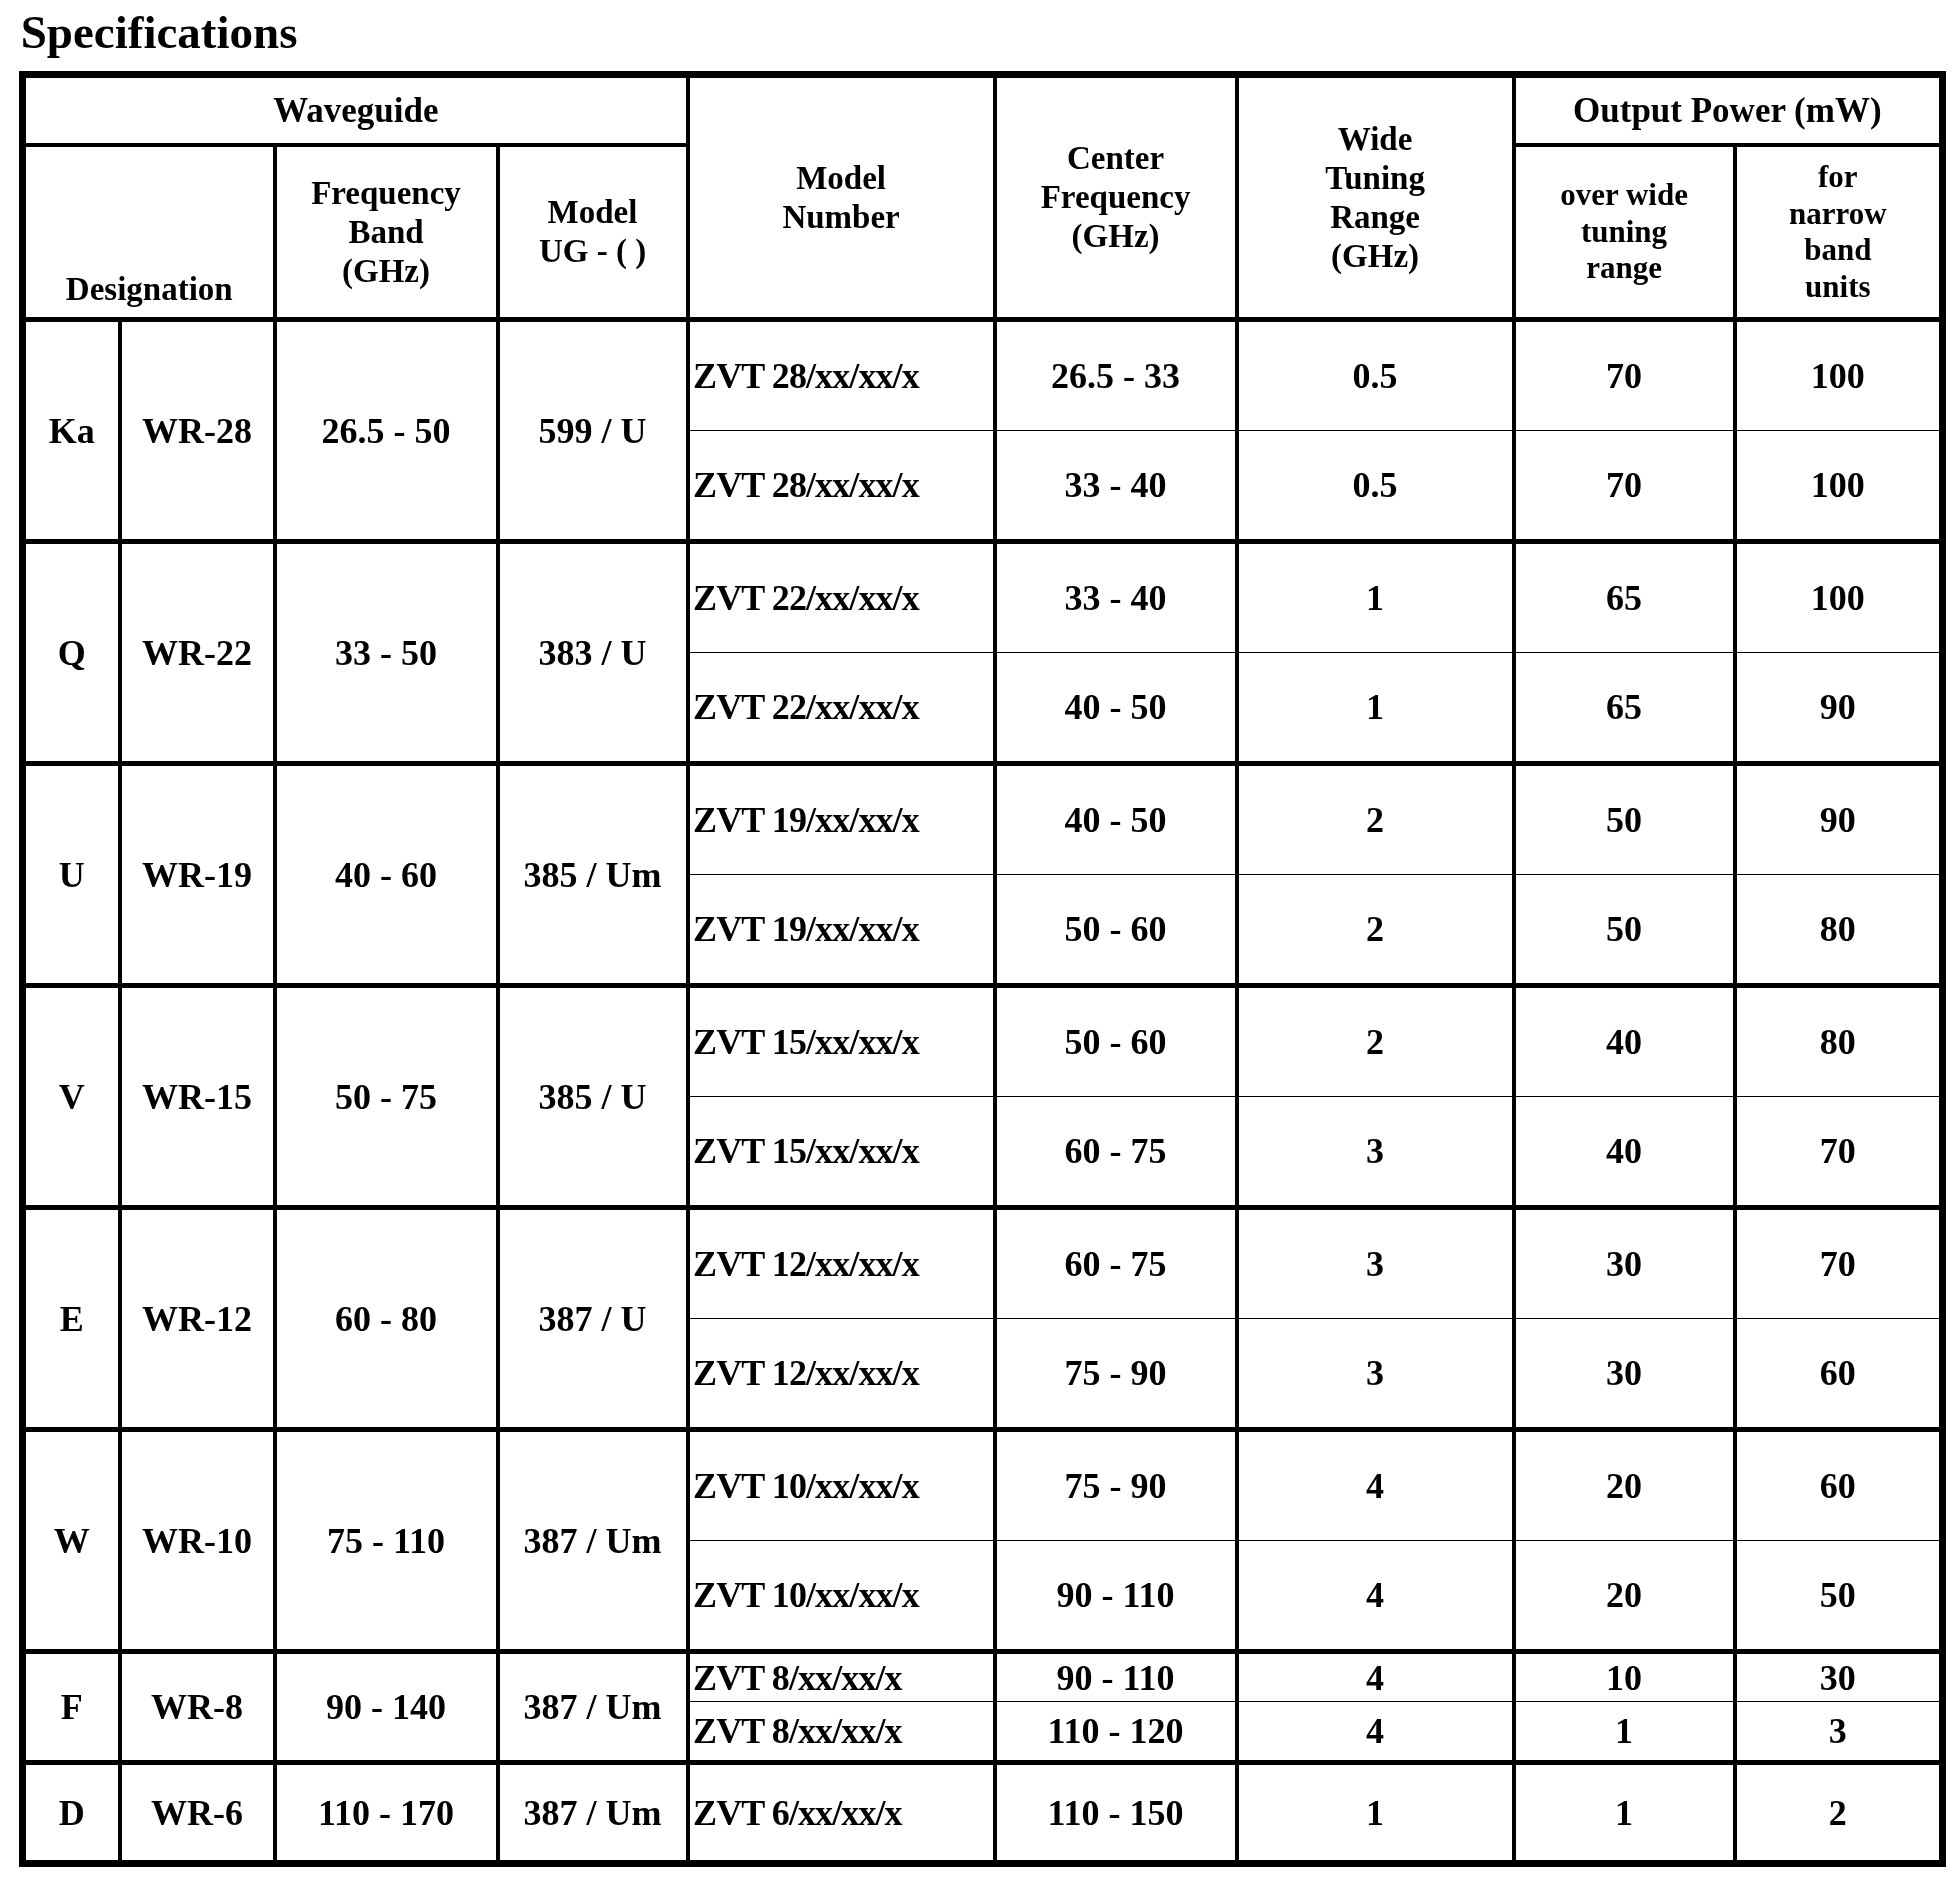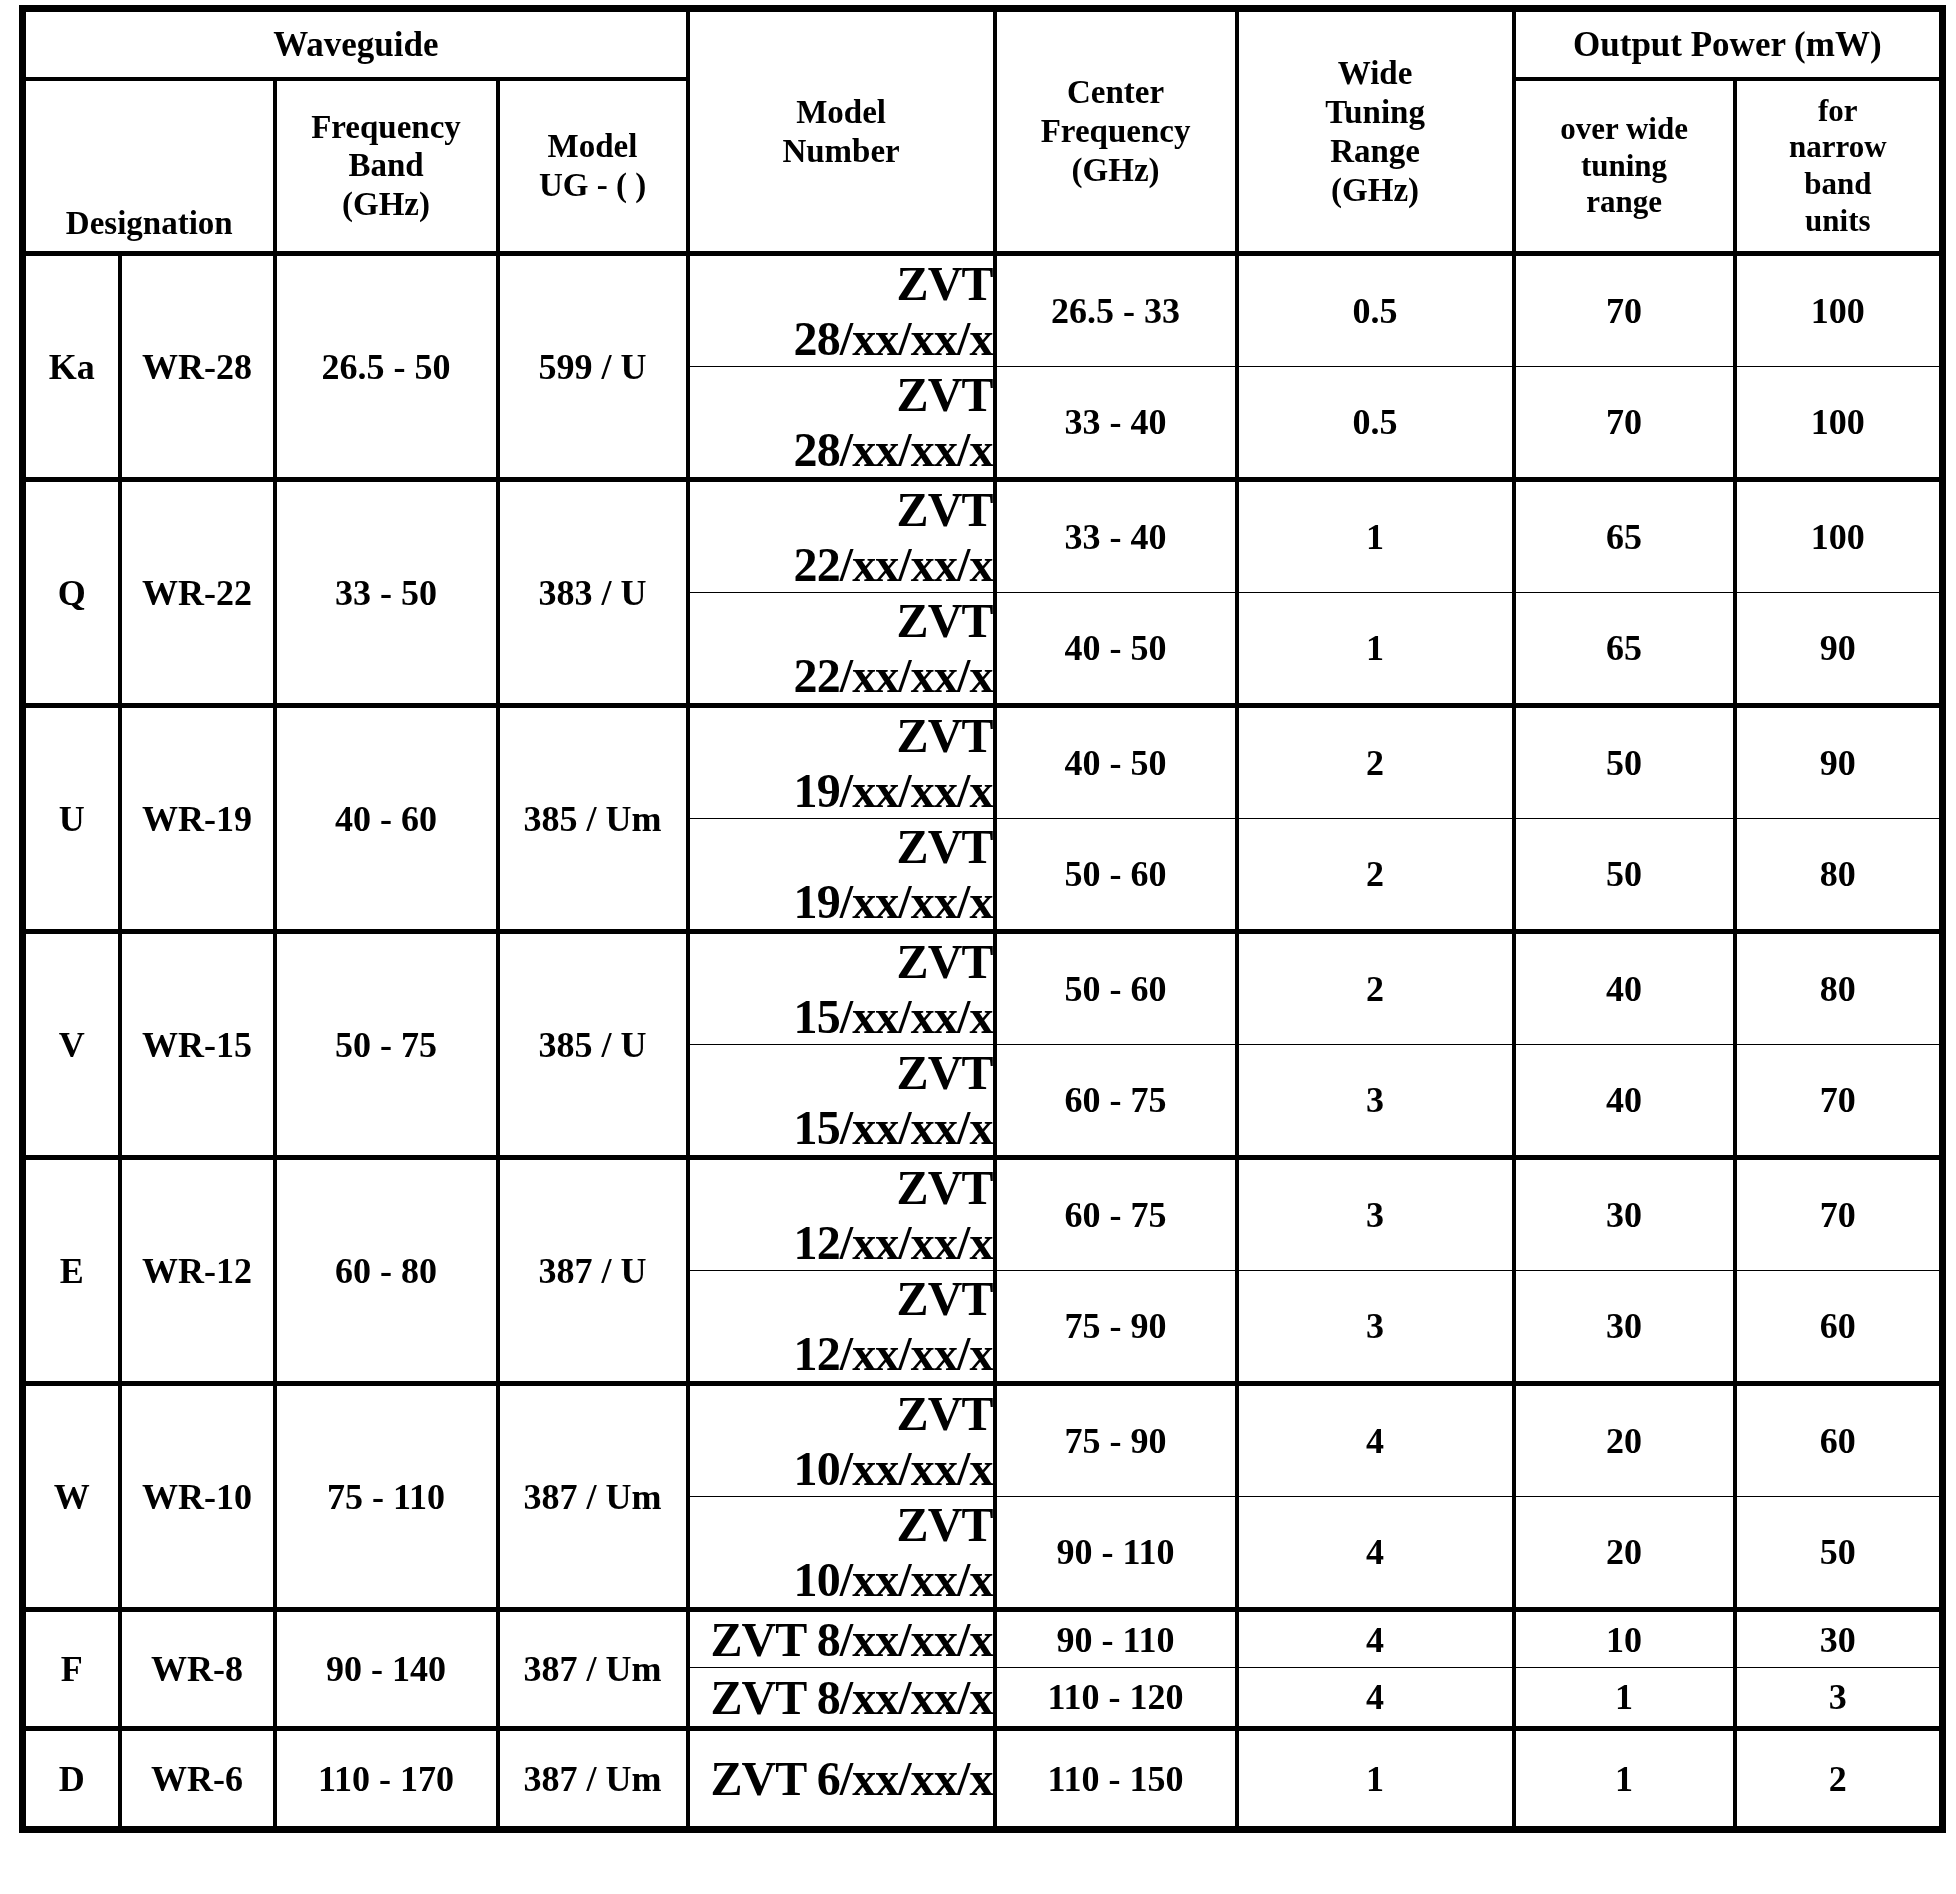--- a/index.html
+++ b/index.html
@@ -67,34 +67,35 @@
     border: 0 solid #000;
     border-left-width: 4.4px;
     border-right-width: 4.4px;
     font-size: 36px;
     vertical-align: middle;
     padding: 0;
   }
   tr.band-start > td { border-top-width: 5.2px; }
   tr.sub > td { border-top-width: 1.7px; }
   td.model {
-    text-align: right;
+    text-align: left;
     padding-left: 3.5px;
-    font-size: 48px;
+    font-size: 36px;
     letter-spacing: -0.9px;
   }
   tr.r { height: 111px; }
   tr.rf1 { height: 50px; }
   tr.rf2 { height: 61px; }
   tr.rd { height: 101px; }
 </style>
 </head>
 <body>
 
 <div class="page">
+  <h1 class="title">Specifications</h1>
 
   <table class="spec">
     <colgroup>
       <col class="c1">
         <col class="c2">
         <col class="c3">
         <col class="c4">
         <col class="c5">
       <col class="c6">
         <col class="c7">

